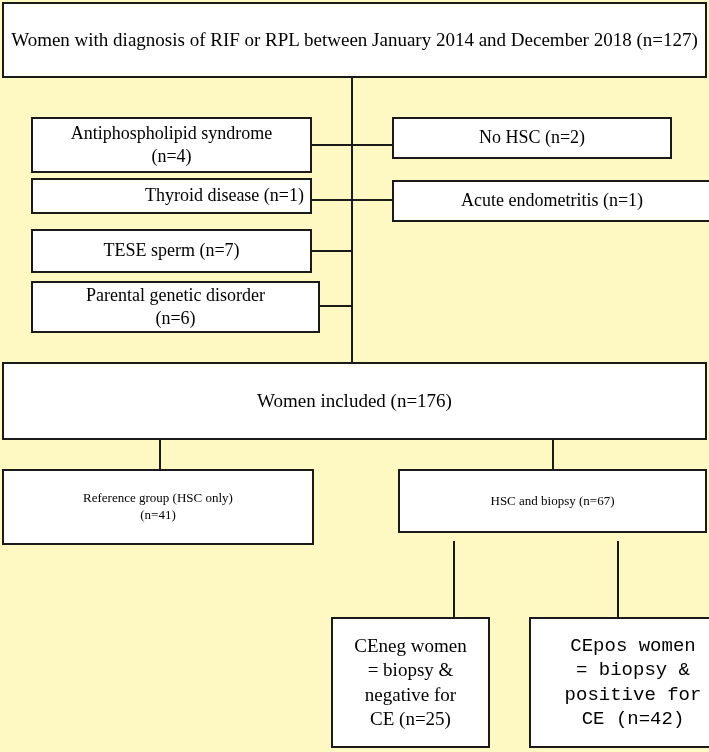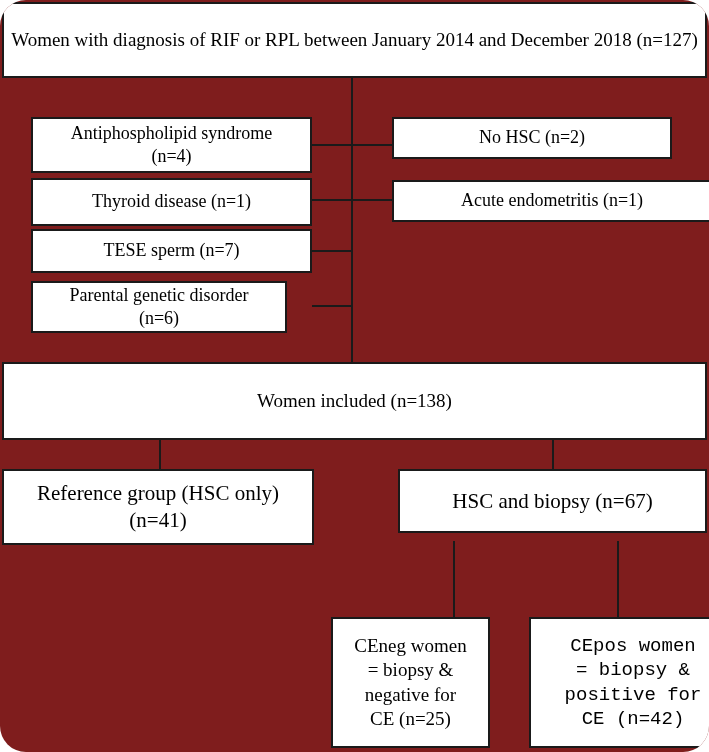--- a/index.html
+++ b/index.html
@@ -5,24 +5,23 @@
 <style>
   html, body {
     margin: 0;
     padding: 0;
     background: #ffffff;
   }
   #flowchart {
     position: relative;
     width: 709px;
     height: 752px;
-    background: #7f1d1d;
+    background: #fef9c3;
     font-family: "Liberation Serif", "DejaVu Serif", serif;
     overflow: hidden;
-    border-radius: 26px;
   }
   .node {
     position: absolute;
     box-sizing: border-box;
     border: 2px solid #1a1a1a;
     background: #ffffff;
     display: flex;
     align-items: center;
     justify-content: center;
     text-align: center;
@@ -31,21 +30,21 @@
   }
   .node .label {
     display: block;
     line-height: 1.28;
     padding: 0 6px;
     white-space: pre-line;
   }
   .fs-top    { font-size: 19px; }
   .fs-excl   { font-size: 18px; }
   .fs-main   { font-size: 19px; }
-  .fs-group  { font-size: 21px; justify-content: center; }
+  .fs-group  { font-size: 13px; justify-content: center; }
   .fs-leaf   { font-size: 19px; }
 
   .connector {
     position: absolute;
     background: #1a1a1a;
     z-index: 1;
   }
   .v { width: 2px; }
   .h { height: 2px; }
 </style>
@@ -62,41 +61,41 @@
 
   <div class="node fs-excl" style="left:31px; top:117px; width:281px; height:56px;">
     <span class="label">Antiphospholipid syndrome
 (n=4)</span>
   </div>
   <div class="node fs-excl" style="left:392px; top:117px; width:280px; height:42px;">
     <span class="label">No HSC (n=2)</span>
   </div>
   <div class="connector h" style="left:312px; top:144px; width:80px;"></div>
 
-  <div class="node fs-excl" style="left:31px; top:178px; width:281px; height:48px;">
+  <div class="node fs-excl" style="left:31px; top:178px; width:281px; height:36px;justify-content:flex-end;">
     <span class="label">Thyroid disease (n=1)</span>
   </div>
   <div class="node fs-excl" style="left:392px; top:180px; width:320px; height:42px;">
     <span class="label">Acute endometritis (n=1)</span>
   </div>
   <div class="connector h" style="left:312px; top:199px; width:80px;"></div>
 
   <div class="node fs-excl" style="left:31px; top:229px; width:281px; height:44px;">
     <span class="label">TESE sperm (n=7)</span>
   </div>
   <div class="connector h" style="left:312px; top:250px; width:40px;"></div>
 
-  <div class="node fs-excl" style="left:31px; top:281px; width:256px; height:52px;">
+  <div class="node fs-excl" style="left:31px; top:281px; width:289px; height:52px;">
     <span class="label">Parental genetic disorder
 (n=6)</span>
   </div>
   <div class="connector h" style="left:312px; top:305px; width:40px;"></div>
 
   <div class="node fs-main" style="left:2px; top:362px; width:705px; height:78px;">
-    <span class="label">Women included (n=138)</span>
+    <span class="label">Women included (n=176)</span>
   </div>
 
   <div class="connector v" style="left:159px; top:440px; height:29px;"></div>
   <div class="connector v" style="left:552px; top:440px; height:29px;"></div>
 
   <div class="node fs-group" style="left:2px; top:469px; width:312px; height:76px;">
     <span class="label">Reference group (HSC only)
 (n=41)</span>
   </div>
 

